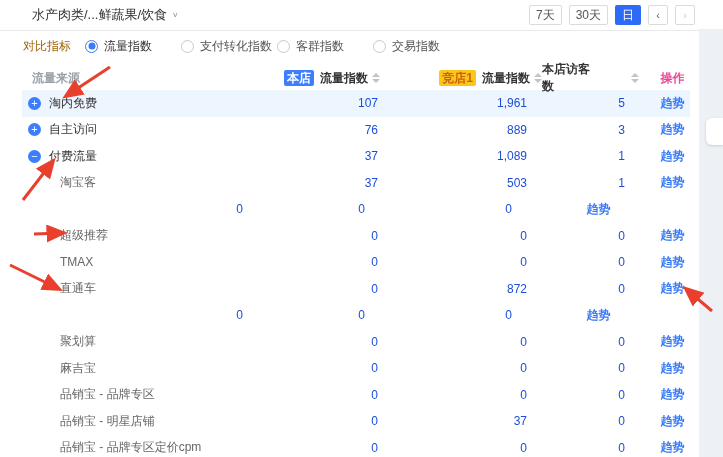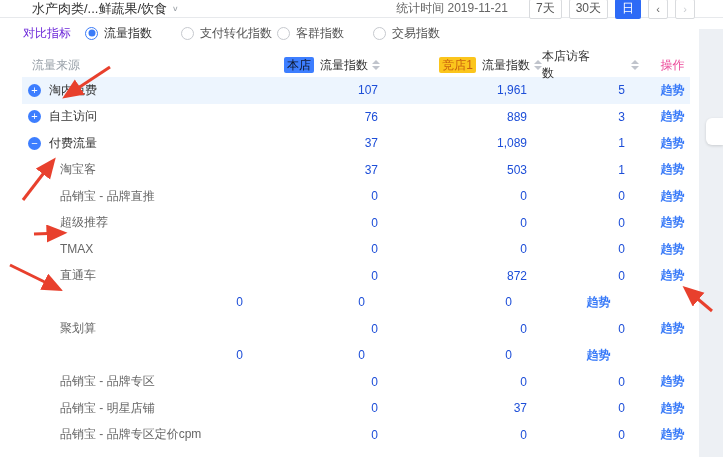--- a/index.html
+++ b/index.html
@@ -8,21 +8,21 @@
     position: relative;
     overflow: hidden;
     background: #fff;
     font-family: "Liberation Sans", "DejaVu Sans", sans-serif;
     font-size: 12px;
     color: #333;
   }
 
   
   .topbar {
-    height: 18px;
+    height: 31px;
     border-bottom: 1px solid #e7e9ec;
     display: flex;
     align-items: center;
     justify-content: space-between;
     padding: 0 28px 0 32px;
   }
   .cat-select { display:flex; align-items:center; gap:5px; font-size:13px; color:#333; cursor:pointer; }
   .chevron { color:#9aa0a6; font-size:9px; transform: scaleY(.8); }
   .topbar-right { display:flex; align-items:center; }
   .stat-time { color:#666; margin-right:14px; }
@@ -36,21 +36,21 @@
   .nav-btn {
     width:20px; height:20px; margin-left:7px;
     border:1px solid #d9dbde; border-radius:2px; background:#fff;
     display:flex; align-items:center; justify-content:center;
     color:#666; font-size:11px; cursor:pointer;
   }
   .nav-btn.disabled { color:#c9ccd1; cursor:default; }
 
   
   .filter-row { display:flex; align-items:center; height:30px; padding-left:23px; }
-  .filter-label { color:#6d28d9; margin-right:14px; }
+  .filter-label { color:#a16207; margin-right:14px; }
   .radio-item { display:flex; align-items:center; width:96px; cursor:pointer; color:#555; }
   .radio-circle {
     width:13px; height:13px; border-radius:50%;
     border:1px solid #c6c9ce; background:#fff; margin-right:6px;
     position:relative; flex:none;
   }
   .radio-item.selected .radio-circle { border-color:#3a7bf8; }
   .radio-item.selected .radio-circle::after {
     content:""; position:absolute; left:50%; top:50%;
     width:7px; height:7px; border-radius:50%;
@@ -58,21 +58,21 @@
   }
   .radio-item.selected { color:#333; }
 
   
   .flow-table { margin-left:22px; width:668px; }
   .tr-grid {
     display:grid;
     grid-template-columns:223px 135px 162px 113px 35px;
     align-items:center;
   }
-  .thead { height:29px; }
+  .thead { height:29px;font-weight:bold; }
   .th-src { color:#98a0a8; padding-left:10px; }
   .th-num { display:flex; align-items:center; justify-content:flex-end; color:#333; }
   .th-act { text-align:center; color:#ec4899; }
   .badge {
     display:inline-block; padding:0 3px; height:16px; line-height:16px;
     border-radius:2px; margin-right:6px; font-size:12px;
   }
   .caret { display:inline-flex; flex-direction:column; margin-left:4px; gap:2px; }
   .caret i { width:0; height:0; border-left:4px solid transparent; border-right:4px solid transparent; }
   .caret .up   { border-bottom:4px solid #c0c4cc; }
@@ -107,21 +107,20 @@
 </style>
 </head>
 <body>
 
 <div class="topbar">
   <div class="cat-select">
     <span>水产肉类/...鲜蔬果/饮食</span>
     <span class="chevron">∨</span>
   </div>
   <div class="topbar-right">
-    <span class="stat-time">统计时间 2019-11-21</span>
     <span id="range-buttons" style="display:flex;">
         <span class="range-btn">7天</span>
         <span class="range-btn">30天</span>
         <span class="range-btn active" style="background: rgb(45, 106, 246);">日</span>
       </span>
     <span class="nav-btn">‹</span>
     <span class="nav-btn disabled">›</span>
   </div>
 </div>
 
@@ -144,21 +143,21 @@
         <span class="radio-circle"></span>
         <span>交易指数</span>
       </span>
     </span>
 </div>
 
 <div class="flow-table">
   <div class="tr-grid thead">
     <div class="th-src">流量来源</div>
     <div class="th-num">
-      <span class="badge" id="own-badge" style="background: rgb(61, 126, 255); color: #0f172a;">本店</span>
+      <span class="badge" id="own-badge" style="background: rgb(61, 126, 255); color: #ffffff;">本店</span>
       <span>流量指数</span>
       <span class="caret">
           <i class="up"></i>
           <i class="down"></i>
         </span>
     </div>
     <div class="th-num">
       <span class="badge" id="comp-badge" style="background: rgb(251, 197, 28); color: rgb(201, 97, 15);">竞店1</span>
       <span>流量指数</span>
       <span class="caret">
@@ -210,24 +209,20 @@
     <div class="col-src">
 
       <span class="src-label">淘宝客</span>
     </div>
     <div class="num col-own">37</div>
     <div class="num col-comp">503</div>
     <div class="num col-vis">1</div>
     <div class="col-act"><span class="trend-link" style="color: rgb(58, 123, 248);">趋势</span></div>
   </div>
       <div class="tr-grid tr sub">
-    <div class="col-src">
-
-      <span class="src-label">品销宝 - 品牌直推</span>
-    </div>
     <div class="num col-own">0</div>
     <div class="num col-comp">0</div>
     <div class="num col-vis">0</div>
     <div class="col-act"><span class="trend-link" style="color: rgb(58, 123, 248);">趋势</span></div>
   </div>
       <div class="tr-grid tr sub">
     <div class="col-src">
 
       <span class="src-label">超级推荐</span>
     </div>
@@ -266,20 +261,24 @@
     <div class="col-src">
 
       <span class="src-label">聚划算</span>
     </div>
     <div class="num col-own">0</div>
     <div class="num col-comp">0</div>
     <div class="num col-vis">0</div>
     <div class="col-act"><span class="trend-link" style="color: rgb(58, 123, 248);">趋势</span></div>
   </div>
       <div class="tr-grid tr sub">
+    <div class="col-src">
+
+      <span class="src-label">麻吉宝</span>
+    </div>
     <div class="num col-own">0</div>
     <div class="num col-comp">0</div>
     <div class="num col-vis">0</div>
     <div class="col-act"><span class="trend-link" style="color: rgb(58, 123, 248);">趋势</span></div>
   </div>
       <div class="tr-grid tr sub">
     <div class="col-src">
 
       <span class="src-label">品销宝 - 品牌专区</span>
     </div>

